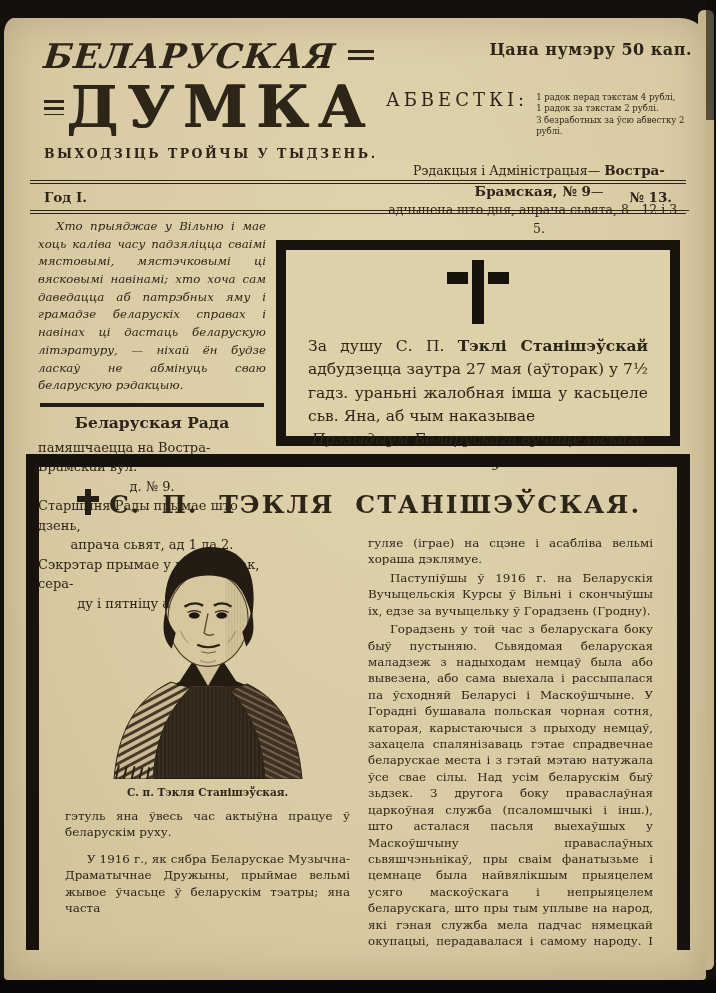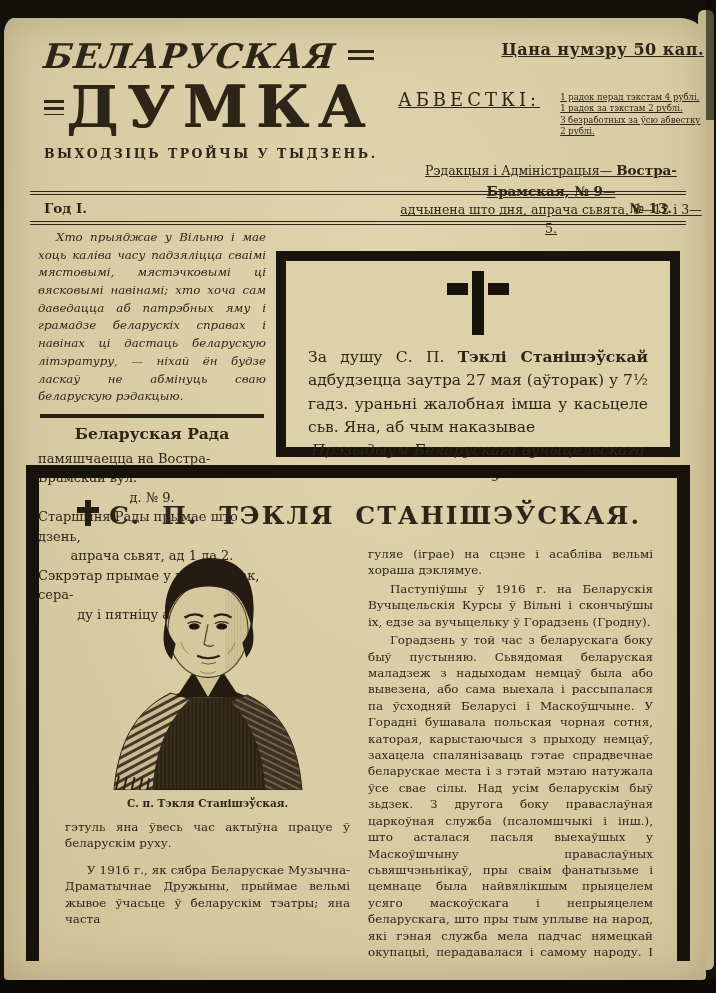--- a/index.html
+++ b/index.html
@@ -17,30 +17,30 @@
   .mast{position:absolute;left:6px;top:18px;width:330px;}
   .mast-top{display:flex;align-items:center;gap:12px;}
   .mast-title1{font-style:italic;font-weight:bold;font-size:34px;letter-spacing:1px;transform:skewX(-6deg);white-space:nowrap;}
   .tl{display:inline-block;width:58px;height:15px;
       background:repeating-linear-gradient(#2e2519 0 3px,transparent 3px 7px);}
   .tl.small{width:46px;height:13px;}
   .mast-main{display:flex;align-items:center;gap:2px;margin-top:2px;}
   .mast-title2{font-weight:bold;font-size:58px;line-height:1;letter-spacing:9px;white-space:nowrap;
                text-shadow:1px 0 #2e2519;}
   .mast-sub{margin-top:10px;font-size:12.5px;font-weight:bold;letter-spacing:2.5px;white-space:nowrap;}
-  .hright{position:absolute;left:360px;top:22px;width:306px;text-decoration:underline;}
+  .hright{position:absolute;left:348px;top:22px;width:306px;}
   .price{text-align:right;font-weight:bold;font-size:16px;letter-spacing:.5px;}
-  .ads{display:flex;align-items:flex-start;gap:20px;margin-top:30px;}
+  .ads{display:flex;align-items:flex-start;gap:8px;margin-top:30px;}
   .ads-label{font-size:18px;letter-spacing:4px;white-space:nowrap;}
   .ads-lines{font-size:8.5px;line-height:1.35;padding-top:3px;}
   .addr{margin-top:22px;font-size:12.5px;text-align:center;line-height:1.5;}
   .addr b{font-size:13.5px;}
 
   
-  .datebar{margin:13px -6px 0 -8px;border-top:4px double #2e2519;border-bottom:4px double #2e2519;
+  .datebar{margin:2px -6px 0 -8px;border-top:4px double #2e2519;border-bottom:4px double #2e2519;
            display:flex;justify-content:space-between;align-items:center;
            padding:5px 14px;font-weight:bold;font-size:13.5px;}
 
   
   .upper{display:flex;gap:10px;margin-top:4px;height:228px;}
   .ucol-left{width:228px;flex:none;}
   .motto{font-style:italic;font-size:11.8px;line-height:1.5;text-align:justify;text-indent:18px;}
   .rule{height:4px;background:#241d13;margin:8px 2px 6px;}
   .rada-title{text-align:center;font-weight:bold;font-size:15.5px;margin:4px 0 6px;}
   .rada-line{font-size:13px;line-height:1.5;}

